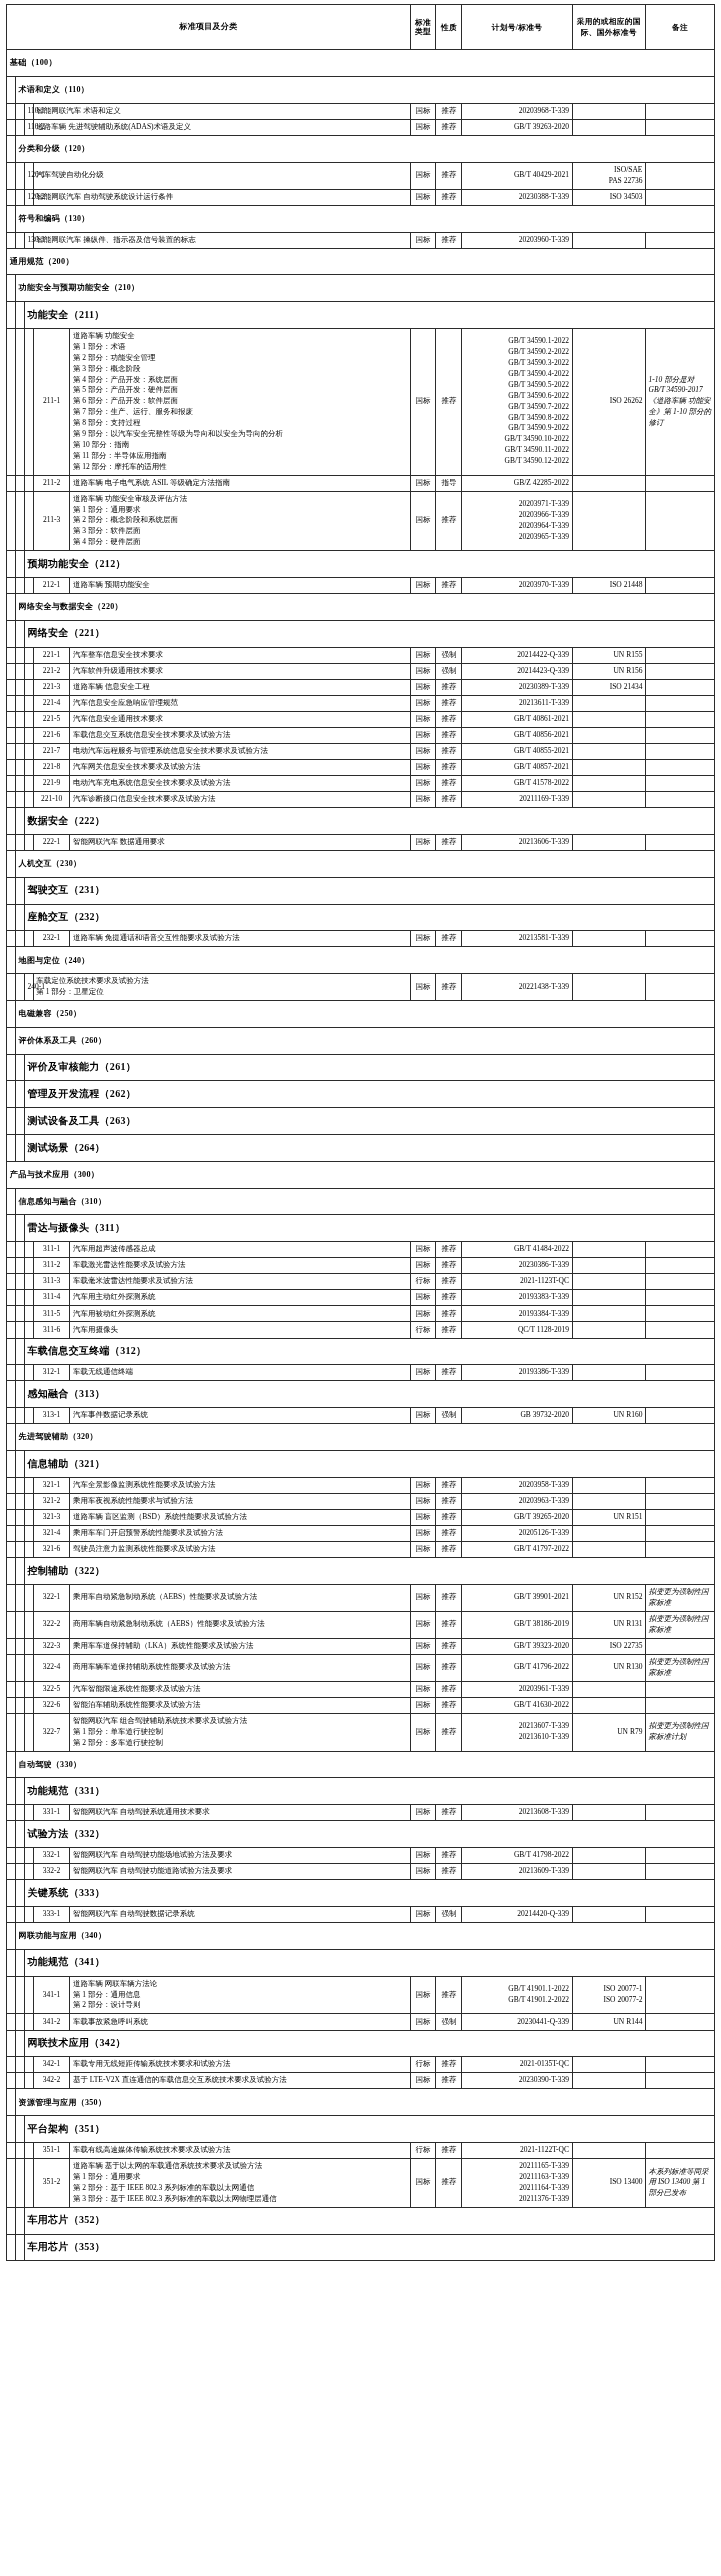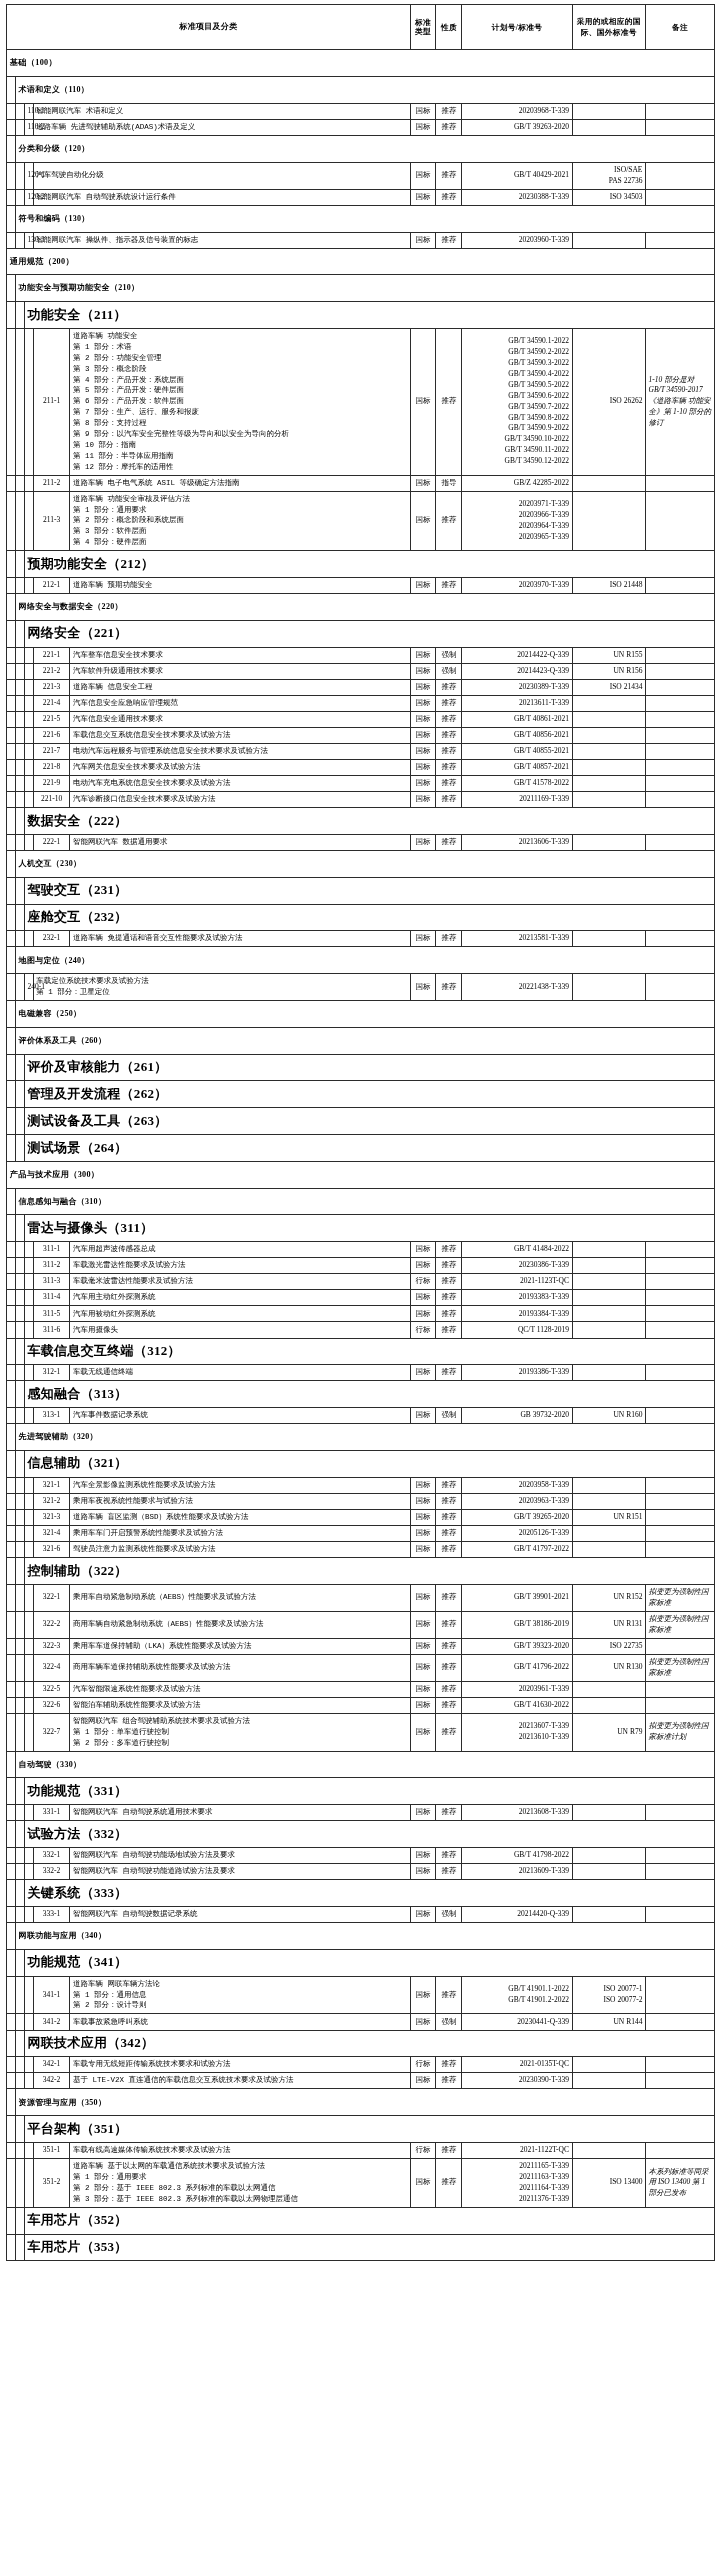--- a/index.html
+++ b/index.html
@@ -59,27 +59,27 @@
   
   td.group {
     font-weight: 700;
     font-size: 8px;
     height: 21.6px;
     padding-left: 4.1px;
     letter-spacing: 0.3px;
   }
   td.group.g1 { font-size: 8.2px; }
   td.group.g2 { font-size: 8px; }
-  td.group.g3 { font-size: 13px; }
+  td.group.g3 { font-size: 10px; }
 
   
   td.spacer { padding: 0; border-top: none; border-bottom: none; }
 
   td.num  { text-align: center; white-space: nowrap; font-size: 7.5px; }
-  td.name { text-align: left; padding-left: 4.1px; font-family: Liberation Mono, monospace; }
+  td.name { text-align: left; padding-left: 4.1px; }
   td.ctr  { text-align: center; }
   td.plan { text-align: right; line-height: 1.5; white-space: pre-line; }
   td.intl { text-align: right; line-height: 1.5; white-space: pre-line; }
   td.note { text-align: left; line-height: 1.5; padding-left: 2.6px; font-style: italic; }
   td.namemulti { white-space: pre-line; line-height: 1.6; }
 </style>
 </head>
 <body>
 
 <div class="page">

